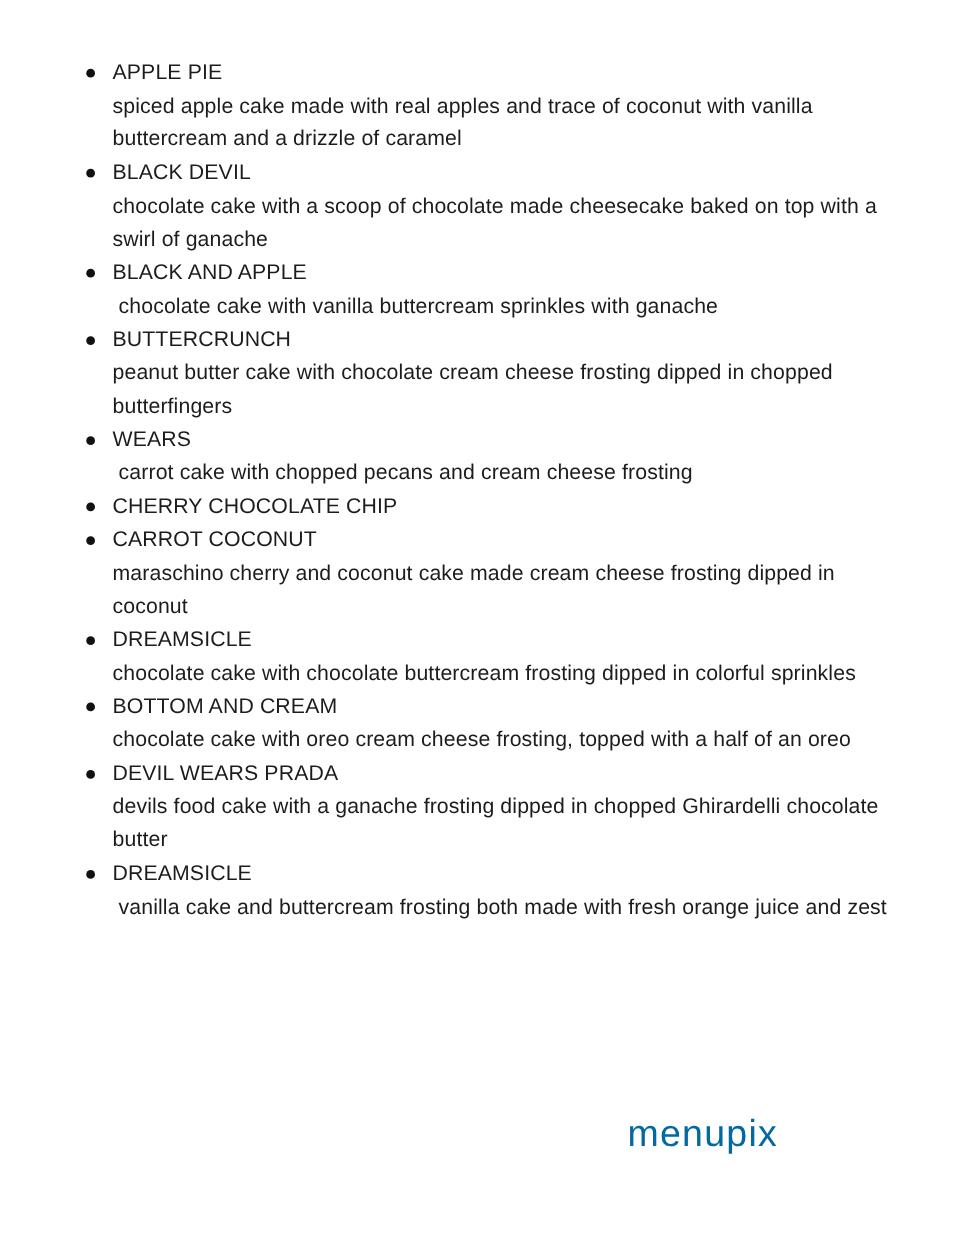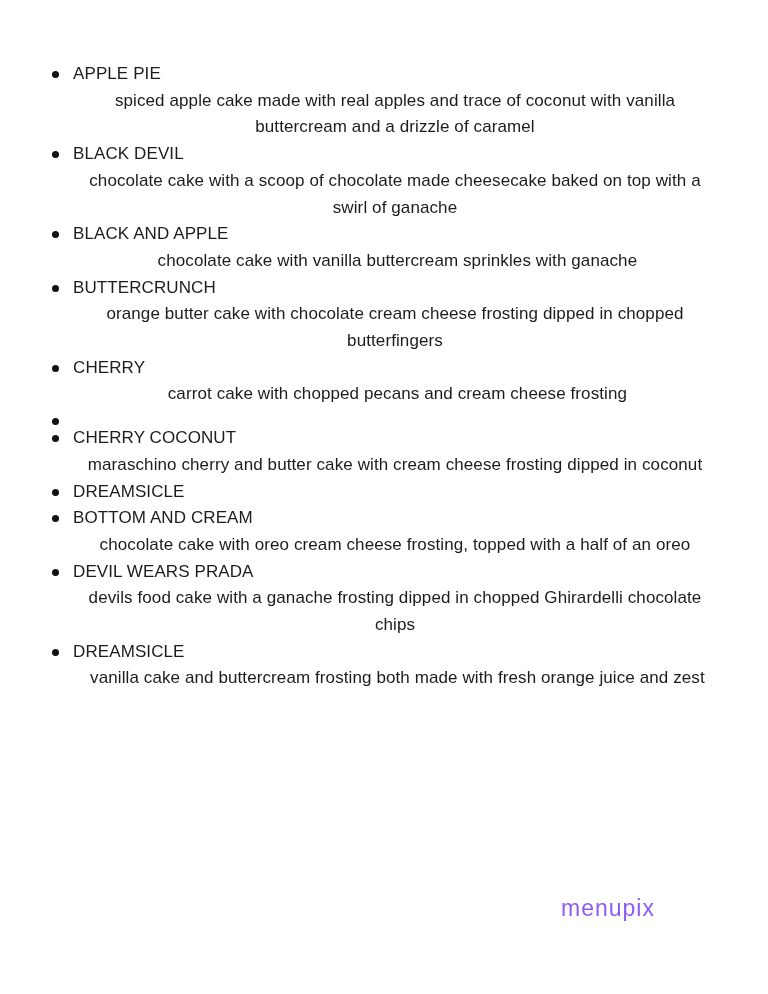--- a/index.html
+++ b/index.html
@@ -11,23 +11,22 @@
     width: 768px;
     height: 994px;
     position: relative;
     overflow: hidden;
     font-family: "Liberation Sans", sans-serif;
     color: #1c1c1c;
   }
   .menu-list {
     position: absolute;
     top: 45px;
-    left: 52px;
+    left: 69px;
     right: 51px;
-    margin-top: 16px;
   }
   .menu-item {
     display: grid;
     grid-template-columns: 21px 1fr;
   }
   .bullet {
     grid-column: 1;
     grid-row: 1;
     width: 7px;
     height: 7px;
@@ -43,29 +42,28 @@
     letter-spacing: 0.1px;
     white-space: pre-wrap;
   }
   .item-desc {
     grid-column: 2;
     grid-row: 2;
     font-size: 17px;
     line-height: 26.7px;
     letter-spacing: 0.1px;
     white-space: pre-wrap;
-    text-align: center;
   }
   .watermark {
     position: absolute;
-    left: 561px;
+    left: 502px;
     top: 893px;
-    font-size: 23px;
+    font-size: 30px;
     line-height: 30px;
-    color: #8b5cf6;
+    color: #0369a1;
     letter-spacing: 1px;
     user-select: none;
   }
 </style>
 </head>
 <body>
 
 <div class="menu-list">
 
     <div class="menu-item">
@@ -82,55 +80,57 @@
 
     <div class="menu-item">
       <span class="bullet"></span>
       <div class="item-name">BLACK AND APPLE</div>
       <div class="item-desc"> chocolate cake with vanilla buttercream sprinkles with ganache</div>
     </div>
 
     <div class="menu-item">
       <span class="bullet"></span>
       <div class="item-name">BUTTERCRUNCH</div>
-      <div class="item-desc">orange butter cake with chocolate cream cheese frosting dipped in chopped butterfingers</div>
+      <div class="item-desc">peanut butter cake with chocolate cream cheese frosting dipped in chopped butterfingers</div>
     </div>
 
 
     <div class="menu-item">
       <span class="bullet"></span>
-      <div class="item-name">CHERRY</div>
+      <div class="item-name">WEARS</div>
       <div class="item-desc"> carrot cake with chopped pecans and cream cheese frosting</div>
     </div>
 
     <div class="menu-item">
       <span class="bullet"></span>
+      <div class="item-name">CHERRY CHOCOLATE CHIP</div>
     </div>
 
     <div class="menu-item">
       <span class="bullet"></span>
-      <div class="item-name">CHERRY COCONUT</div>
-      <div class="item-desc">maraschino cherry and butter cake with cream cheese frosting dipped in coconut</div>
+      <div class="item-name">CARROT COCONUT</div>
+      <div class="item-desc">maraschino cherry and coconut cake made cream cheese frosting dipped in coconut</div>
     </div>
 
     <div class="menu-item">
       <span class="bullet"></span>
       <div class="item-name">DREAMSICLE</div>
+      <div class="item-desc">chocolate cake with chocolate buttercream frosting dipped in colorful sprinkles</div>
     </div>
 
     <div class="menu-item">
       <span class="bullet"></span>
       <div class="item-name">BOTTOM AND CREAM</div>
       <div class="item-desc">chocolate cake with oreo cream cheese frosting, topped with a half of an oreo</div>
     </div>
 
     <div class="menu-item">
       <span class="bullet"></span>
       <div class="item-name">DEVIL WEARS PRADA</div>
-      <div class="item-desc">devils food cake with a ganache frosting dipped in chopped Ghirardelli chocolate chips</div>
+      <div class="item-desc">devils food cake with a ganache frosting dipped in chopped Ghirardelli chocolate butter</div>
     </div>
 
     <div class="menu-item">
       <span class="bullet"></span>
       <div class="item-name">DREAMSICLE</div>
       <div class="item-desc"> vanilla cake and buttercream frosting both made with fresh orange juice and zest</div>
     </div>
   </div>
 
 <div class="watermark">menupix</div>

